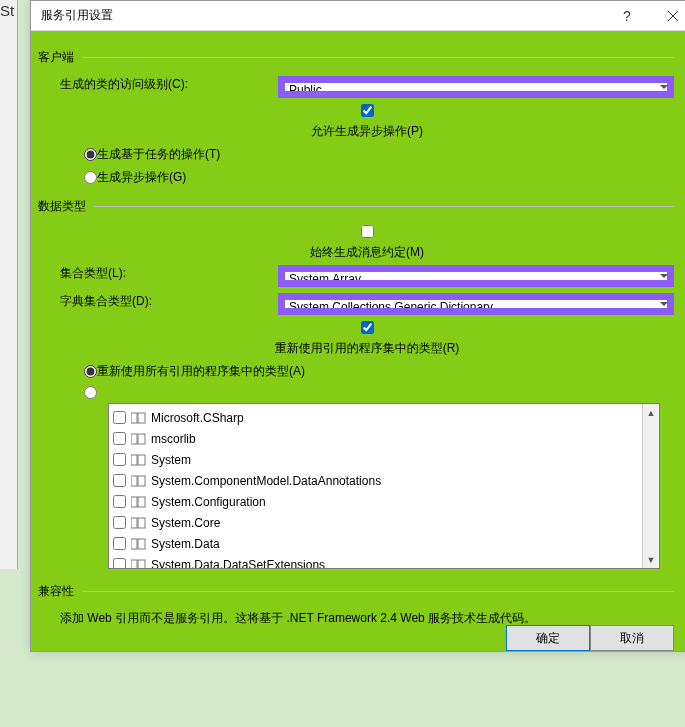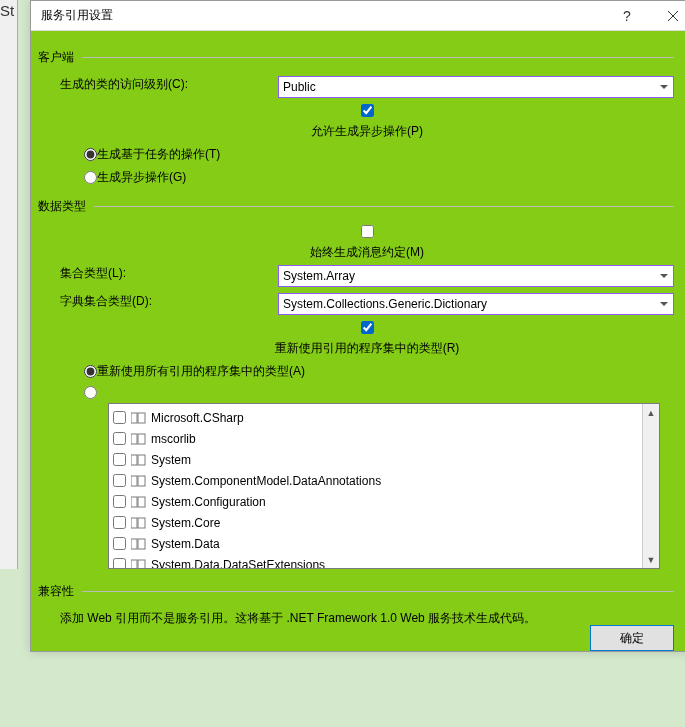--- a/index.html
+++ b/index.html
@@ -85,21 +85,21 @@
       margin: 0 0 6px 22px;
       min-height: 22px;
     }
     .form-row .label {
       width: 218px;
       font-size: 12px;
     }
     select, .select-fake {
       flex: 1;
       height: 22px;
-      border: 1px solid #8b5cf6;
+      border: 7px solid #8b5cf6;
       background: #fff;
       font-size: 12px;
       padding: 0 4px;
       font-family: inherit;
       appearance: none;
       position: relative;
     }
     .select-wrap {
       flex: 1;
       position: relative;
@@ -398,24 +398,25 @@
           </div>
         <div class="arrow">▼</div>
       </div>
     </div>
 
     <div class="section-header" style="margin-top:14px">
       <span class="lbl">兼容性</span>
       <div class="line"></div>
     </div>
 
-    <div class="compat-text">添加 Web 引用而不是服务引用。这将基于 .NET Framework 1.0 Web 服务技术生成代码。</div>
+    <div class="compat-text">添加 Web 引用而不是服务引用。这将基于 .NET Framework 2.4 Web 服务技术生成代码。</div>
 
     <div class="highlight-box">
       <button class="btn">添加 Web 引用(W)...</button>
     </div>
 
   </div>
 
   <div class="footer">
     <button class="btn primary">确定</button>
+    <button class="btn">取消</button>
   </div>
 </div>
 
 </body></html>

